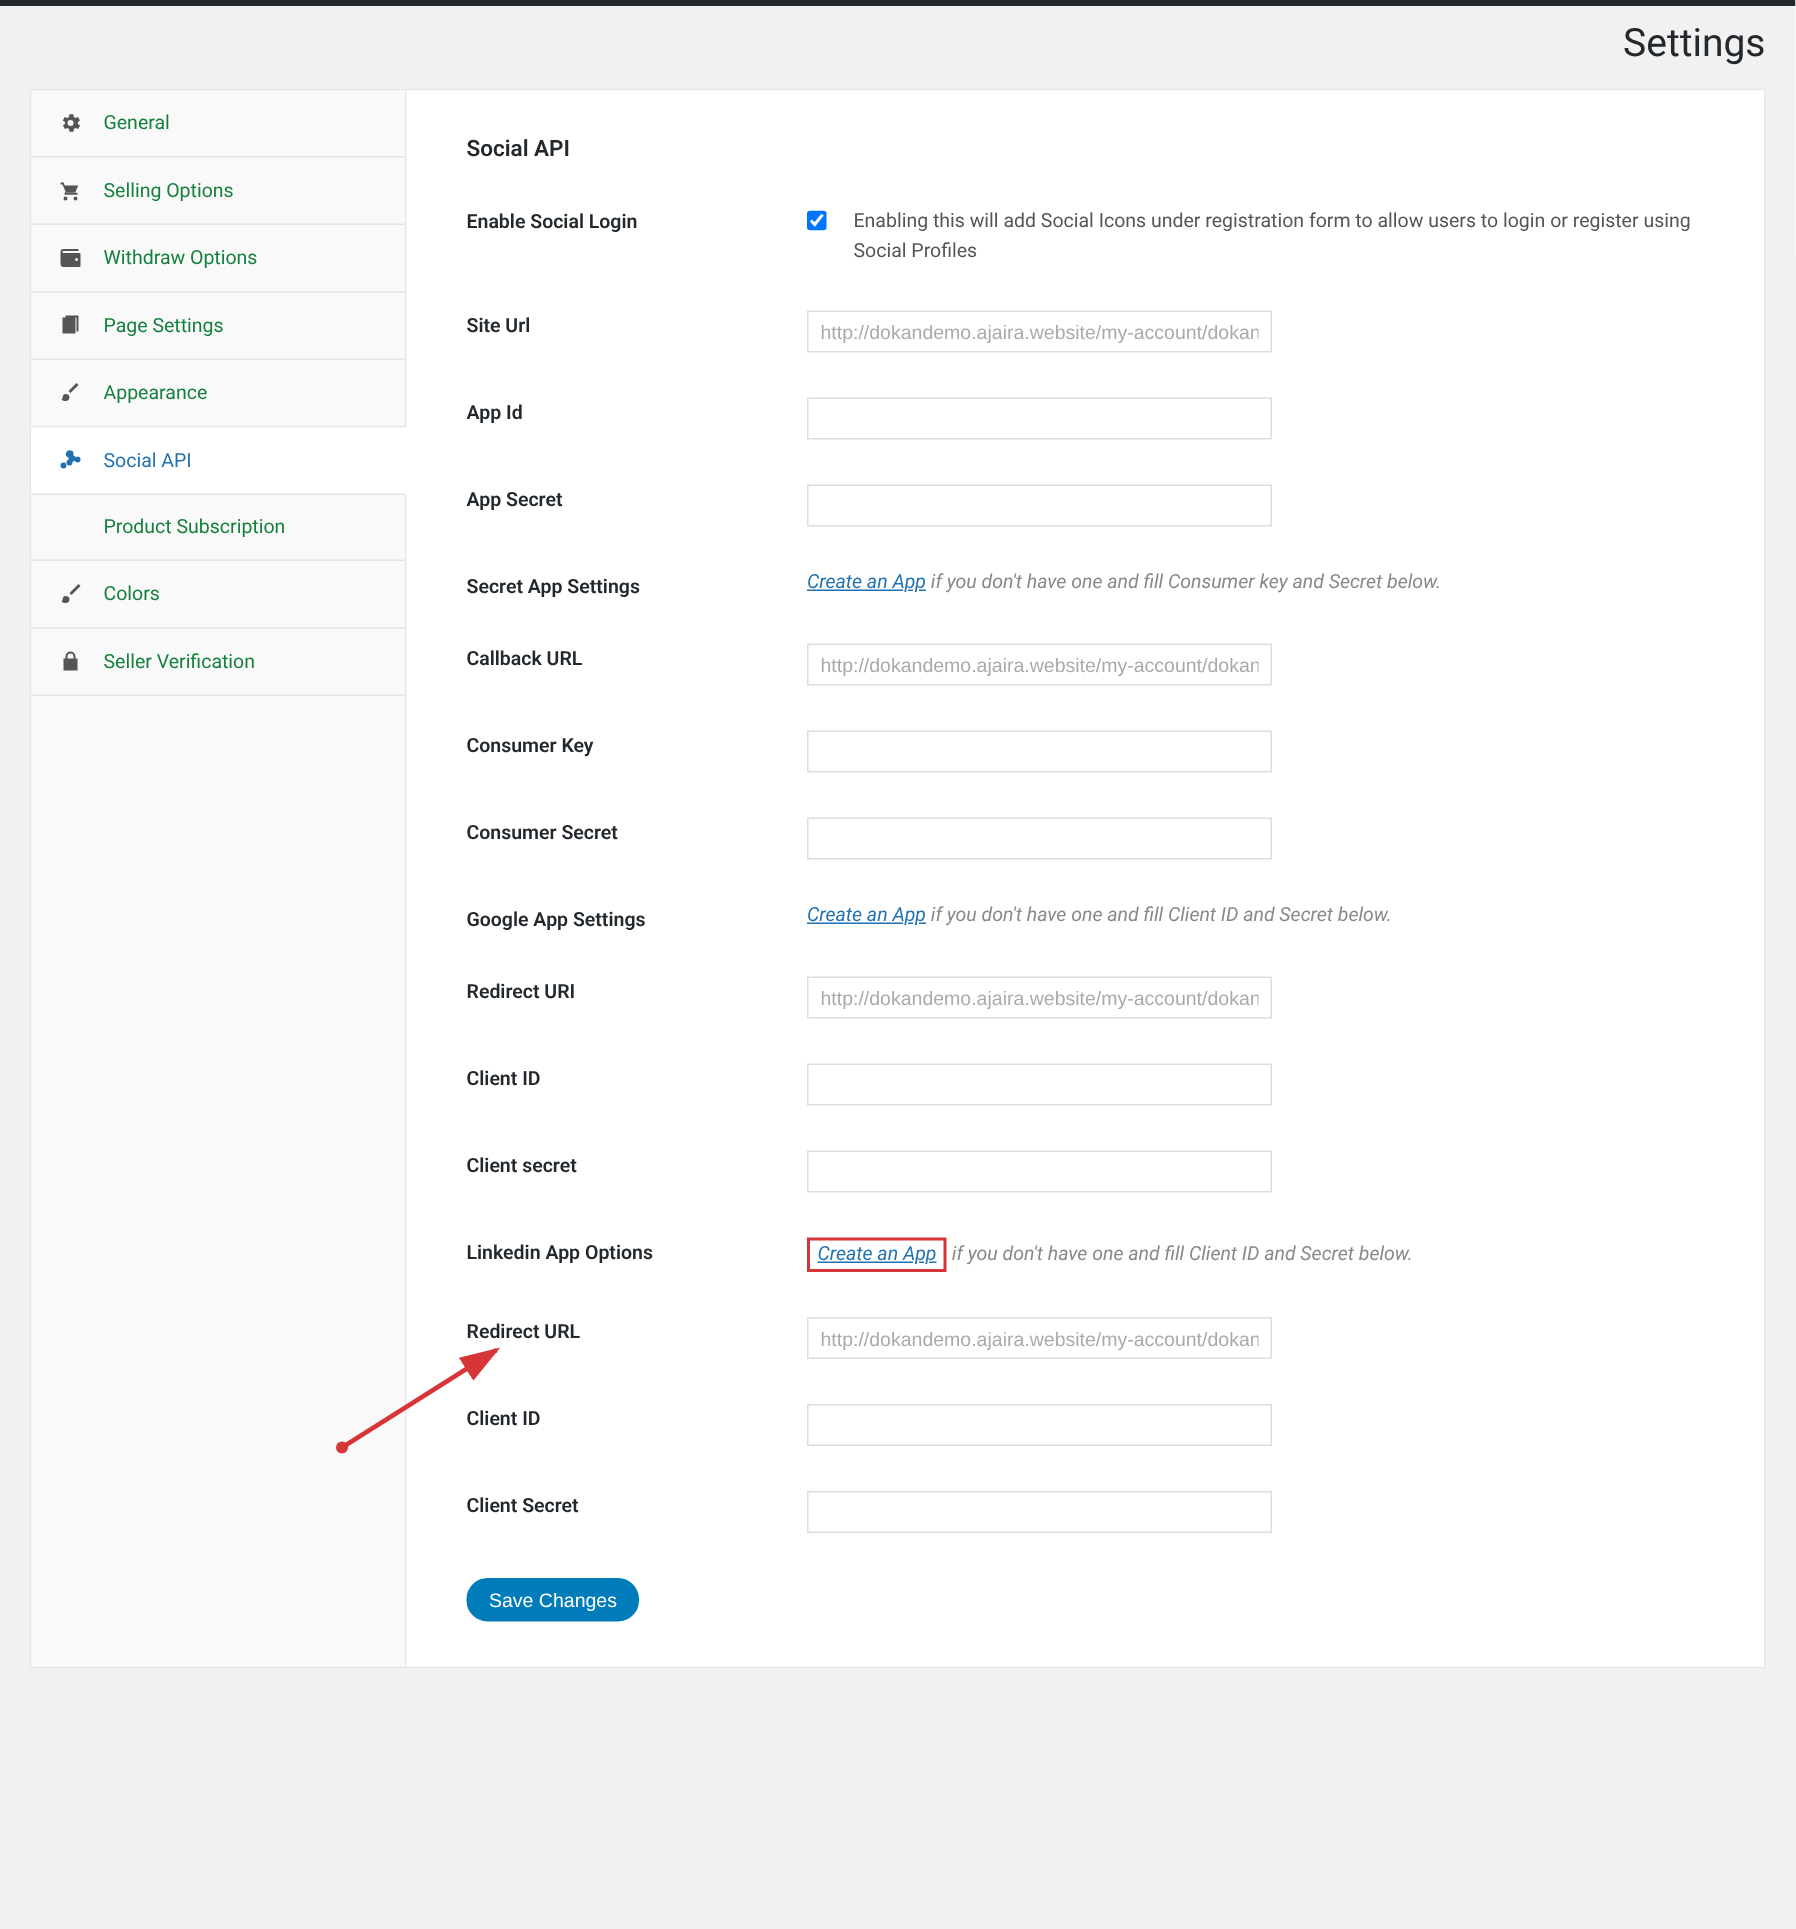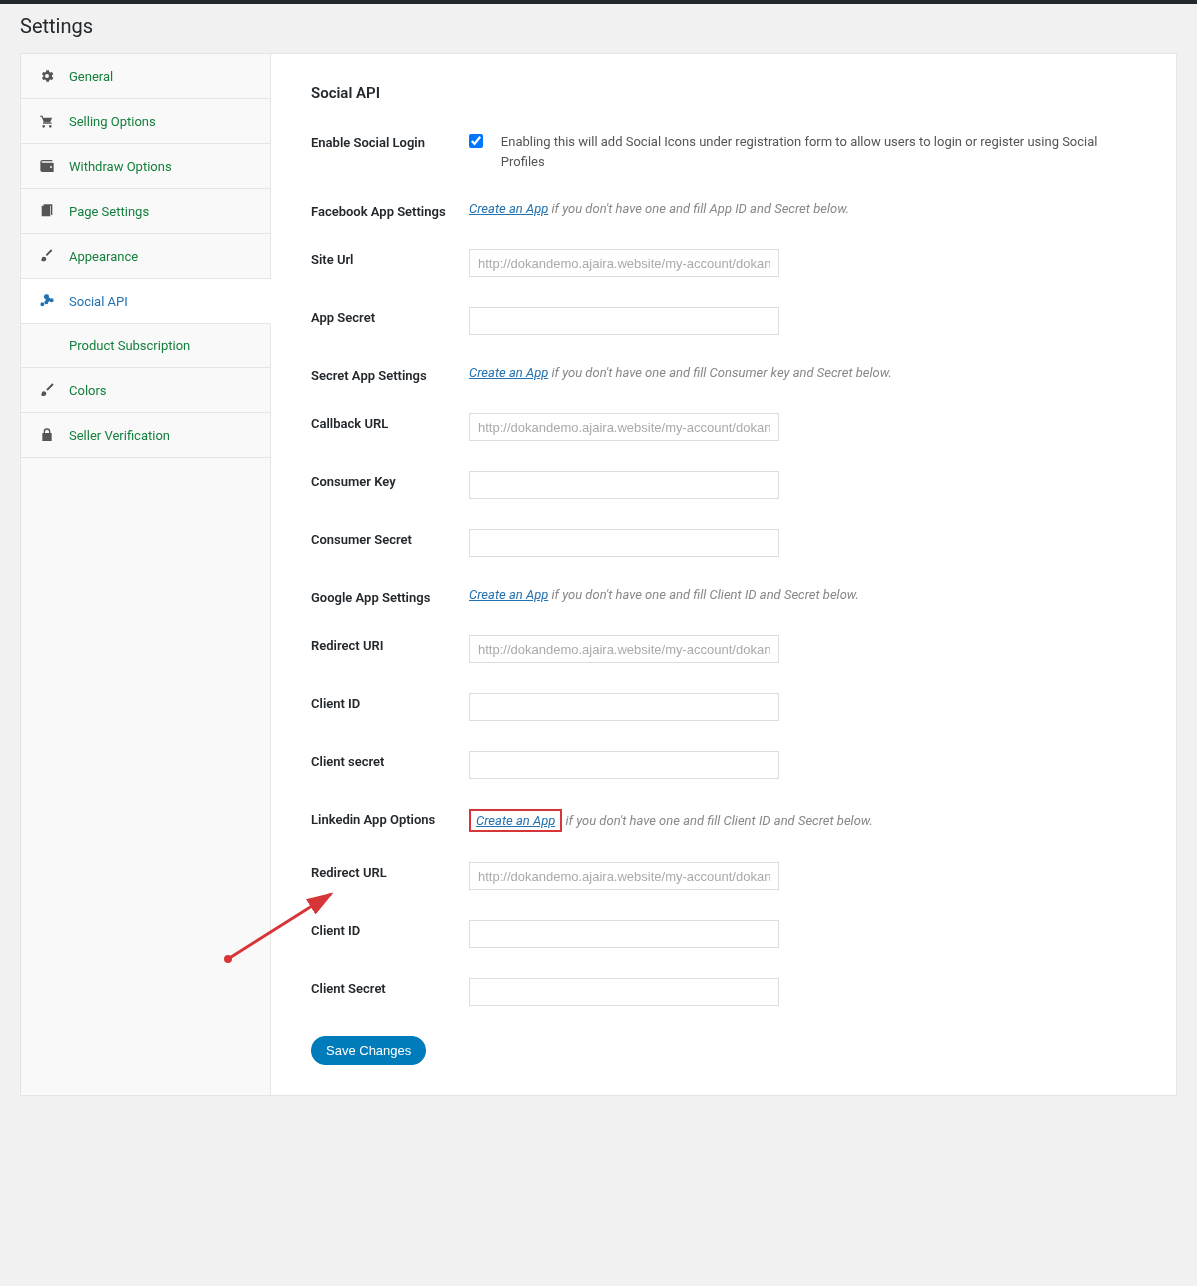--- a/index.html
+++ b/index.html
@@ -1,31 +1,31 @@
 <!DOCTYPE html>
 <html><head>
   <meta charset="utf-8">
   <style>
     * { box-sizing: border-box; margin: 0; padding: 0; }
     body { font-family: -apple-system, BlinkMacSystemFont, "Segoe UI", Roboto, sans-serif; background: #f1f1f1; color: #23282d; font-size: 13px; }
     .top-bar { height: 4px; background: #23282d; }
     .wrap { padding: 10px 20px; }
-    .page-title { font-size: 20px; font-weight: 400; color: #23282d; margin-bottom: 15px; }
+    .page-title { font-size: 26px; font-weight: 400; color: #23282d; margin-bottom: 15px; text-align: right; }
     .settings-container { display: flex; border: 1px solid #e5e5e5; background: #fff; }
     .sidebar { width: 250px; background: #f9f9f9; border-right: 1px solid #e5e5e5; }
     .sidebar-item { display: flex; align-items: center; padding: 14px 16px; border-bottom: 1px solid #e5e5e5; color: #15803d; cursor: pointer; font-size: 13px; }
     .sidebar-item.active { background: #fff; color: #2271b1; border-right: 1px solid #fff; margin-right: -1px; }
     .sidebar-item.sub { padding-left: 48px; }
     .sidebar-item .icon { width: 20px; height: 16px; margin-right: 12px; display: inline-flex; align-items: center; justify-content: center; }
     .sidebar-item .icon svg { width: 16px; height: 16px; fill: #555; }
     .sidebar-item.active .icon svg { fill: #2271b1; }
     .content { flex: 1; padding: 30px 40px; background: #fff; }
     .section-title { font-size: 15px; font-weight: 600; margin-bottom: 30px; color: #23282d; }
     .form-row { display: flex; align-items: flex-start; margin-bottom: 30px; }
-    .form-label { width: 158px; font-weight: 600; font-size: 13px; color: #23282d; padding-top: 3px; }
+    .form-label { width: 227px; font-weight: 600; font-size: 13px; color: #23282d; padding-top: 3px; }
     .form-value { flex: 1; }
     .form-value input[type="text"] { width: 310px; padding: 5px 8px; border: 1px solid #ddd; font-size: 13px; height: 28px; }
     .form-value input[type="text"]::placeholder { color: #aaa; }
     .checkbox-row { display: flex; align-items: flex-start; gap: 18px; }
     .checkbox-row input[type="checkbox"] { margin-top: 2px; width: 14px; height: 14px; }
     .checkbox-label { color: #555; line-height: 1.5; }
     .link { color: #2271b1; text-decoration: underline; font-style: italic; cursor: pointer; }
     .hint { color: #888; font-style: italic; }
     .highlight-box { border: 2px solid #d63638; padding: 2px 5px; display: inline-block; }
     .save-btn { background: #007cba; color: #fff; border: 1px solid #007cba; padding: 6px 14px; font-size: 13px; border-radius: 14px; cursor: pointer; }
@@ -125,32 +125,30 @@
       <div class="form-row">
         <div class="form-label">Enable Social Login</div>
         <div class="form-value">
           <div class="checkbox-row">
             <input type="checkbox" checked="" style="">
             <span class="checkbox-label">Enabling this will add Social Icons under registration form to allow users to login or register using Social Profiles</span>
           </div>
         </div>
       </div>
 
-      <div class="form-row">
-        <div class="form-label">Facebook App Settings</div>
-        <div class="form-value">
-          <a class="link">Create an App</a><span class="hint"> if you don't have one and fill App ID and Secret below.</span>
-        </div>
-      </div>
 
       <div class="form-row">
         <div class="form-label">Site Url</div>
         <div class="form-value"><input type="text" placeholder="http://dokandemo.ajaira.website/my-account/dokan-reg" style=""></div>
       </div>
 
+      <div class="form-row">
+        <div class="form-label">App Id</div>
+        <div class="form-value"><input type="text" style=""></div>
+      </div>
 
       <div class="form-row">
         <div class="form-label">App Secret</div>
         <div class="form-value"><input type="text" style=""></div>
       </div>
 
       <div class="form-row">
         <div class="form-label">Secret App Settings</div>
         <div class="form-value">
           <a class="link">Create an App</a><span class="hint"> if you don't have one and fill Consumer key and Secret below.</span>

